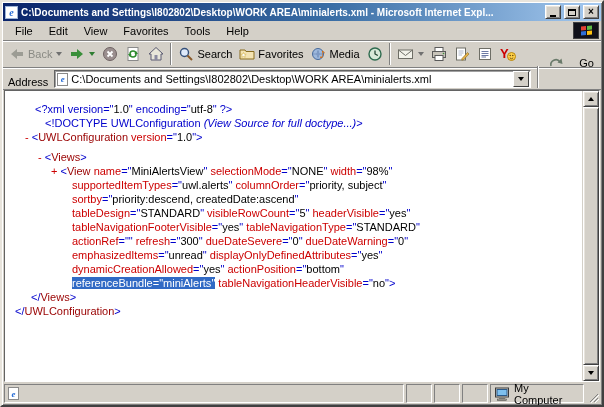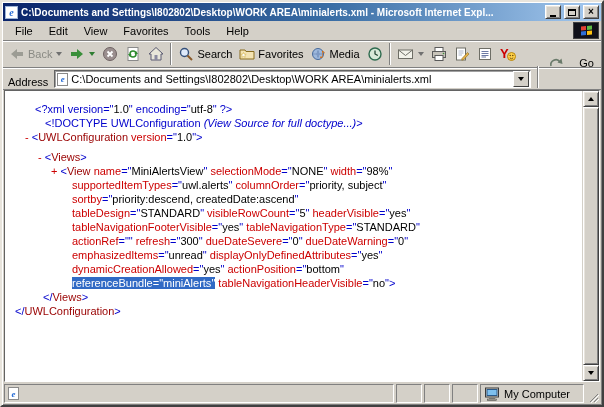--- a/index.html
+++ b/index.html
@@ -84,21 +84,21 @@
     display:flex;align-items:center;justify-content:center;padding:0;}
   .sb-thumb{flex:1;background:#d4d0c8;border:1px solid;border-color:#fff #404040 #404040 #fff;
     box-shadow:inset 1px 1px 0 #e8e4dc, inset -1px -1px 0 #808080;}
   .tri-up{width:0;height:0;border-left:3px solid transparent;border-right:3px solid transparent;border-bottom:4px solid #000;}
   .tri-down{width:0;height:0;border-left:3px solid transparent;border-right:3px solid transparent;border-top:4px solid #000;}
   
   .statusbar{height:22px;flex:0 0 22px;display:flex;align-items:stretch;gap:2px;padding:2px 2px 1px 1px;}
   .status-pane{border:1px solid;border-color:#808080 #fff #fff #808080;display:flex;align-items:center;gap:4px;padding:0 3px;}
   .status-main{flex:1;}
   .status-small{width:26px;}
-  .status-computer{width:104px;}
+  .status-computer{width:94px;}
   .resize-grip{width:13px;display:flex;align-items:flex-end;justify-content:flex-end;}
 </style>
 </head>
 <body>
 
 <div class="window">
 
   <div class="titlebar">
     <span class="title-icon">e</span>
     <span class="title-text">C:\Documents and Settings\I802802\Desktop\WORK AREA\minialerts.xml - Microsoft Internet Expl...</span>
@@ -263,21 +263,21 @@
         <div class="xml-line" style="padding-left: 33px; margin-top: 6px;"><span class="xml-marker">- </span><span class="seg-p">&lt;</span><span class="seg-e">Views</span><span class="seg-p">&gt;</span></div>
         <div class="xml-line" style="padding-left: 46px;"><span class="xml-marker">+ </span><span class="seg-p">&lt;</span><span class="seg-e">View</span><span class="seg-a"> name</span><span class="seg-p">="</span><span class="seg-v">MiniAlertsView</span><span class="seg-p">" </span><span class="seg-a">selectionMode</span><span class="seg-p">="</span><span class="seg-v">NONE</span><span class="seg-p">" </span><span class="seg-a">width</span><span class="seg-p">="</span><span class="seg-v">98%</span><span class="seg-p">"</span></div>
         <div class="xml-line" style="padding-left: 67px;"><span class="seg-a">supportedItemTypes</span><span class="seg-p">="</span><span class="seg-v">uwl.alerts</span><span class="seg-p">" </span><span class="seg-a">columnOrder</span><span class="seg-p">="</span><span class="seg-v">priority, subject</span><span class="seg-p">"</span></div>
         <div class="xml-line" style="padding-left: 67px;"><span class="seg-a">sortby</span><span class="seg-p">="</span><span class="seg-v">priority:descend, createdDate:ascend</span><span class="seg-p">"</span></div>
         <div class="xml-line" style="padding-left: 67px;"><span class="seg-a">tableDesign</span><span class="seg-p">="</span><span class="seg-v">STANDARD</span><span class="seg-p">" </span><span class="seg-a">visibleRowCount</span><span class="seg-p">="</span><span class="seg-v">5</span><span class="seg-p">" </span><span class="seg-a">headerVisible</span><span class="seg-p">="</span><span class="seg-v">yes</span><span class="seg-p">"</span></div>
         <div class="xml-line" style="padding-left: 67px;"><span class="seg-a">tableNavigationFooterVisible</span><span class="seg-p">="</span><span class="seg-v">yes</span><span class="seg-p">" </span><span class="seg-a">tableNavigationType</span><span class="seg-p">="</span><span class="seg-v">STANDARD</span><span class="seg-p">"</span></div>
         <div class="xml-line" style="padding-left: 67px;"><span class="seg-a">actionRef</span><span class="seg-p">="" </span><span class="seg-a">refresh</span><span class="seg-p">="</span><span class="seg-v">300</span><span class="seg-p">" </span><span class="seg-a">dueDateSevere</span><span class="seg-p">="</span><span class="seg-v">0</span><span class="seg-p">" </span><span class="seg-a">dueDateWarning</span><span class="seg-p">="</span><span class="seg-v">0</span><span class="seg-p">"</span></div>
         <div class="xml-line" style="padding-left: 67px;"><span class="seg-a">emphasizedItems</span><span class="seg-p">="</span><span class="seg-v">unread</span><span class="seg-p">" </span><span class="seg-a">displayOnlyDefinedAttributes</span><span class="seg-p">="</span><span class="seg-v">yes</span><span class="seg-p">"</span></div>
         <div class="xml-line" style="padding-left: 67px;"><span class="seg-a">dynamicCreationAllowed</span><span class="seg-p">="</span><span class="seg-v">yes</span><span class="seg-p">" </span><span class="seg-a">actionPosition</span><span class="seg-p">="</span><span class="seg-v">bottom</span><span class="seg-p">"</span></div>
         <div class="xml-line" style="padding-left: 67px;"><span class="seg-a seg-hl">referenceBundle</span><span class="seg-p seg-hl">="</span><span class="seg-v seg-hl">miniAlerts</span><span class="seg-p seg-hl">"</span><span class="seg-a"> tableNavigationHeaderVisible</span><span class="seg-p">="</span><span class="seg-v">no</span><span class="seg-p">"&gt;</span></div>
-        <div class="xml-line" style="padding-left: 38px;"><span class="seg-p">&lt;/</span><span class="seg-e">Views</span><span class="seg-p">&gt;</span></div>
+        <div class="xml-line" style="padding-left: 26px;"><span class="seg-p">&lt;/</span><span class="seg-e">Views</span><span class="seg-p">&gt;</span></div>
         <div class="xml-line" style="padding-left: 10px;"><span class="seg-p">&lt;/</span><span class="seg-e">UWLConfiguration</span><span class="seg-p">&gt;</span></div>
       </div>
     <div class="scrollbar">
       <button class="sb-btn">
           <span class="tri-up"></span>
         </button>
       <div class="sb-thumb"></div>
       <button class="sb-btn">
           <span class="tri-down"></span>
         </button>

